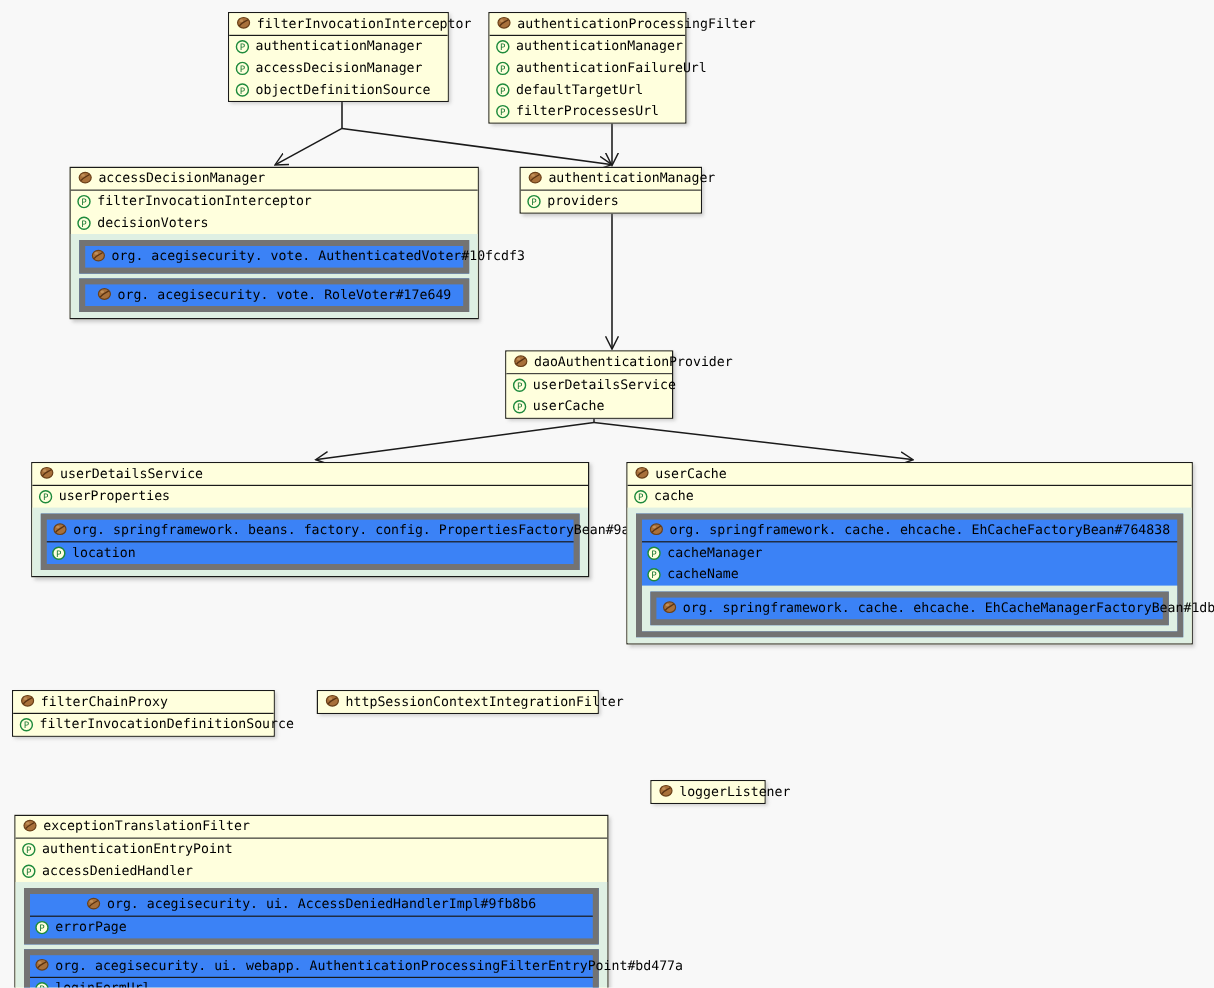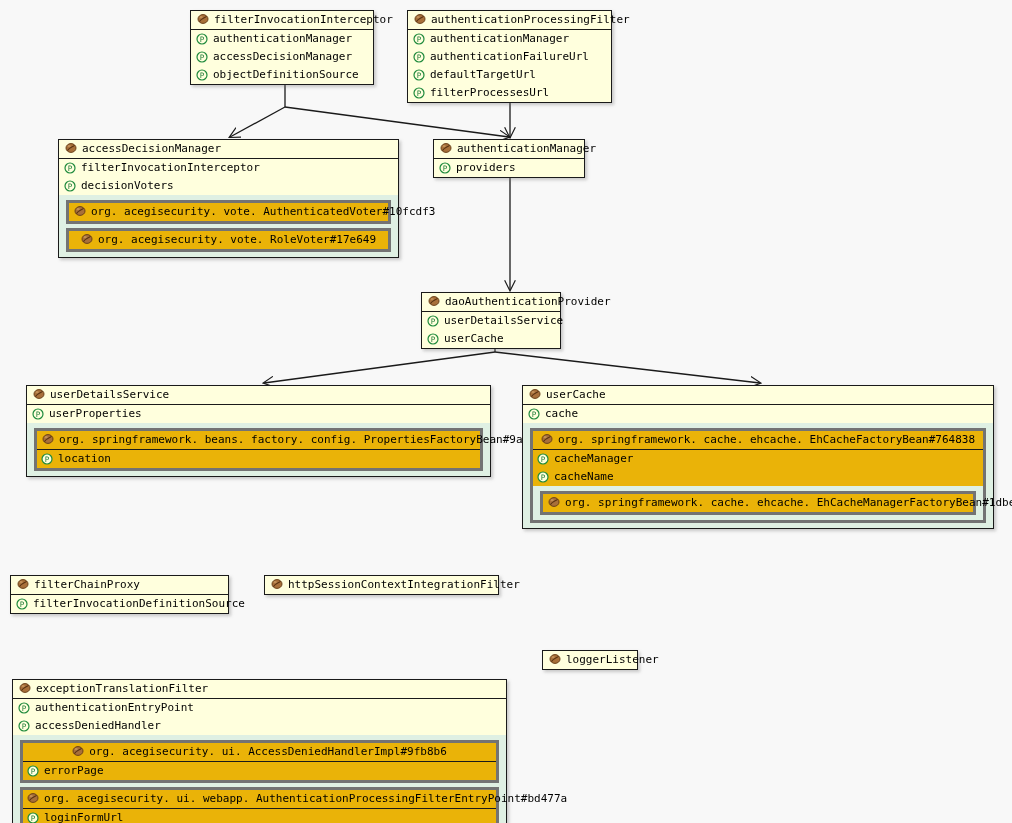--- a/index.html
+++ b/index.html
@@ -60,22 +60,22 @@
     display: flex;
     align-items: center;
   }
 
   
   .group {
     background: #dff0e3;
     padding: 5px 7px;
   }
   .subbox {
-    background: #eab308;
-    border: 3px solid #737373;
+    background: #3b82f6;
+    border: 5px solid #737373;
     margin-bottom: 4px;
     box-sizing: border-box;
   }
   .subbox:last-child { margin-bottom: 0; }
   .subbox-header {
     text-align: center;
     padding: 2px 5px 3px 5px;
     white-space: nowrap;
     line-height: 13px;
   }
@@ -155,21 +155,21 @@
           <span class="icon">
             <svg width="12" height="12" viewBox="0 0 12 12">
               <circle cx="6" cy="6" r="5" fill="#ffffdd" stroke="#1e8a3c" stroke-width="1.2"></circle>
               <text x="6" y="9" font-size="7.4" font-family="DejaVu Sans, sans-serif" text-anchor="middle" fill="#1e7a36">P</text>
             </svg>
           </span>
           <span class="lbl">objectDefinitionSource</span>
         </div>
       </div>
     </div>
-    <div class="bean" id="node-authenticationProcessingFilter" style="left:407px;top:10px;width:205px">
+    <div class="bean" id="node-authenticationProcessingFilter" style="left:407px;top:10px;width:165px">
       <div class="bean-header"><span class="hdr-icon"><svg width="12" height="12" viewBox="0 0 12 12">
             <ellipse cx="6" cy="6" rx="5" ry="4.4" fill="#a8703a" stroke="#6b4018" stroke-width="1"></ellipse>
             <path d="M 2.4 8.6 C 4 6 7.4 5 9.6 3.4" fill="none" stroke="#5a3312" stroke-width="1.1"></path>
             <ellipse cx="4.2" cy="4.2" rx="1.5" ry="1.1" fill="#c99a63" opacity="0.75"></ellipse>
           </svg></span><span class="lbl">authenticationProcessingFilter</span></div>
       <div class="bean-body">
         <div class="prop">
           <span class="icon">
             <svg width="12" height="12" viewBox="0 0 12 12">
               <circle cx="6" cy="6" r="5" fill="#ffffdd" stroke="#1e8a3c" stroke-width="1.2"></circle>

